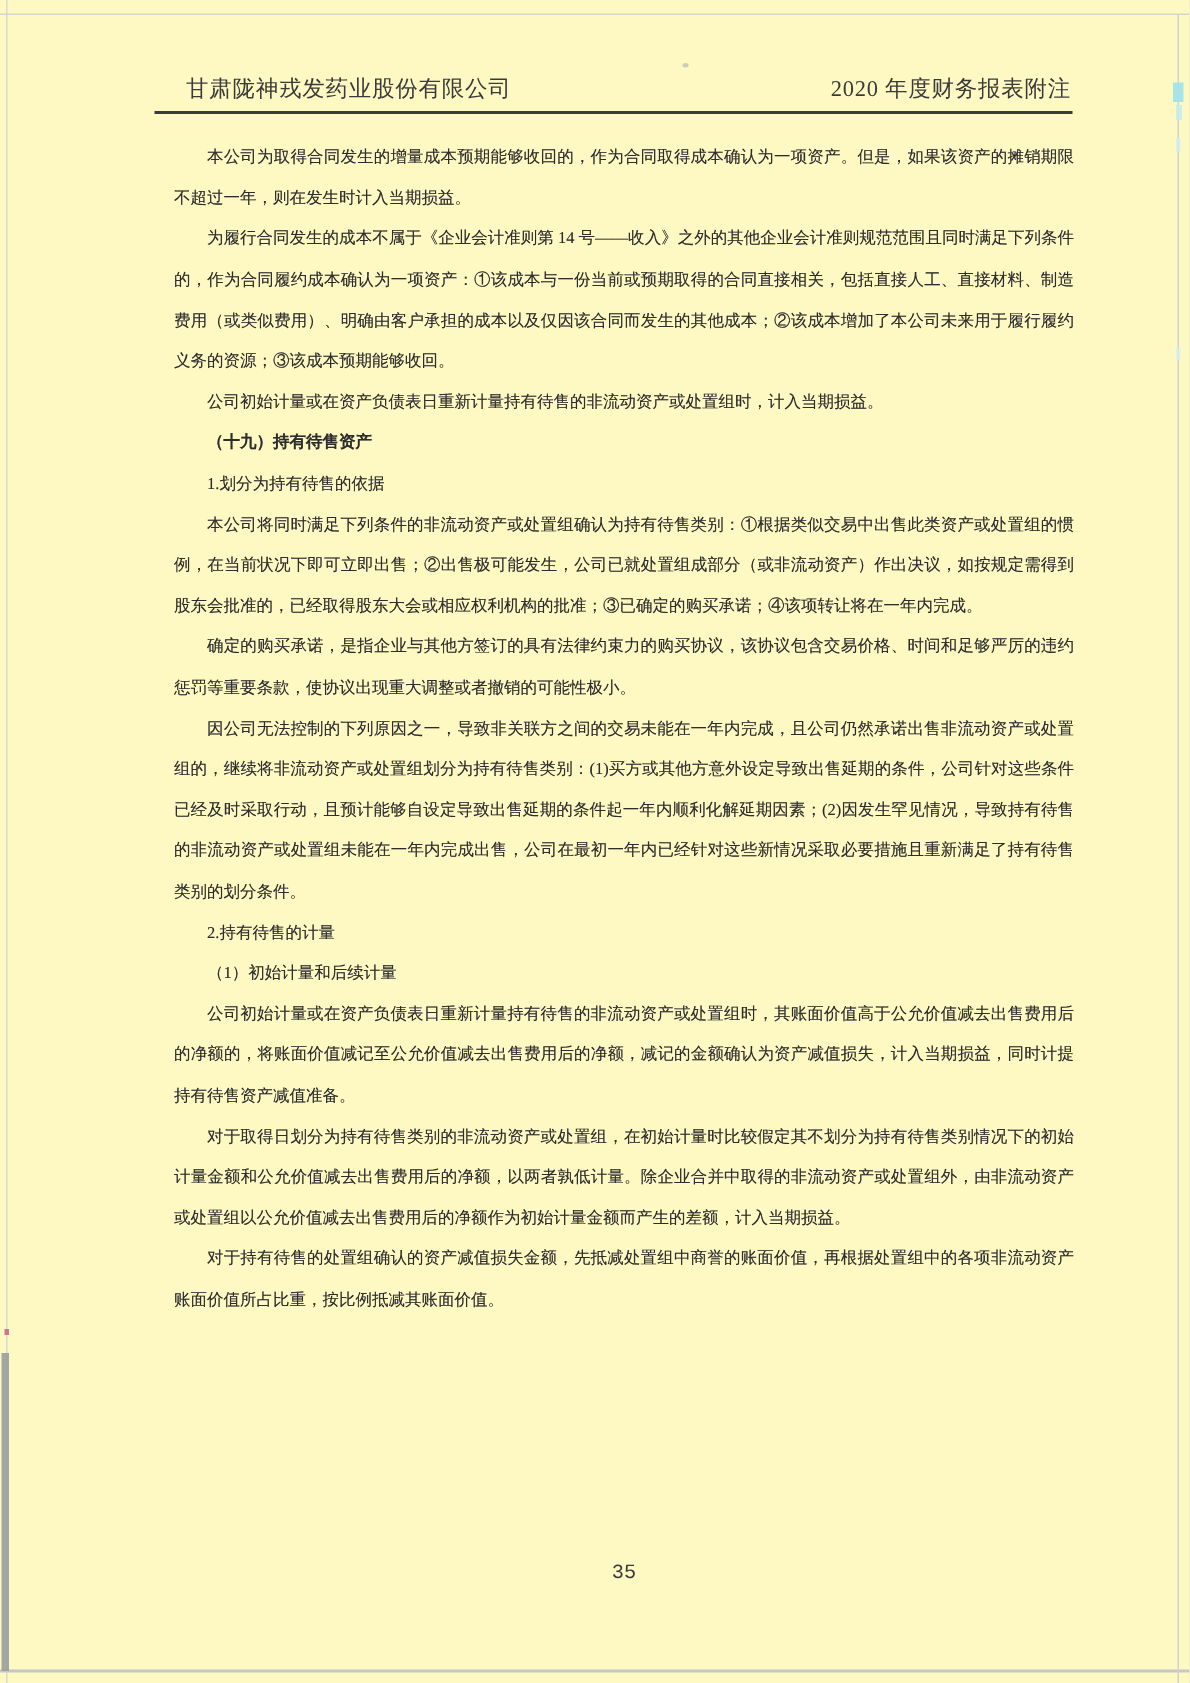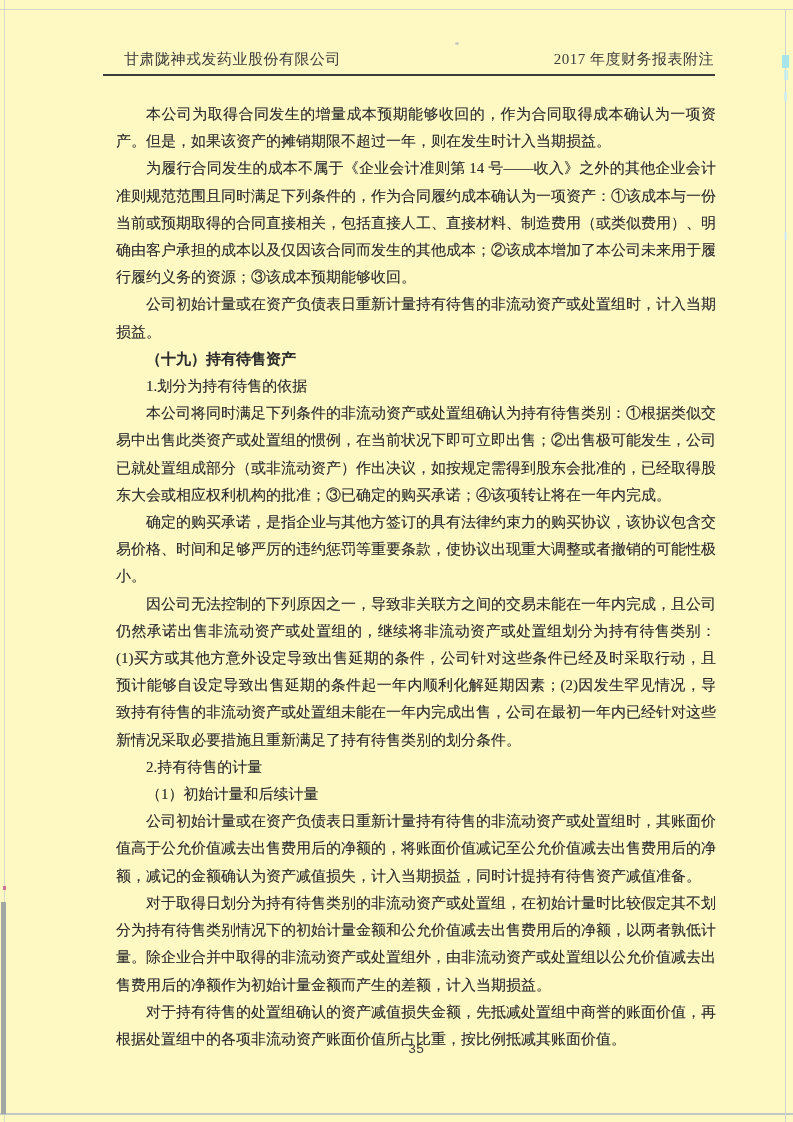--- a/index.html
+++ b/index.html
@@ -25,22 +25,22 @@
   .speck-magenta{position:absolute;left:3px;top:886px;width:3px;height:4px;background:#cc5588;opacity:.8;}
   
   .header{
     position:absolute;left:124px;top:50px;width:590px;
     display:flex;justify-content:space-between;align-items:baseline;
     font-size:15px;color:#3a3a3a;letter-spacing:.5px;
   }
   .header-rule{position:absolute;left:103px;top:74px;width:612px;height:2px;background:#3c3c3c;}
   
   .doc-body{
-    position:absolute;left:116px;top:101px;width:600px;
-    font-size:15px;line-height:27.2px;
+    position:absolute;left:116px;top:92px;width:600px;
+    font-size:11px;line-height:27.2px;
     text-align:justify;
     text-shadow:0 0 .3px rgba(40,40,40,.4);
   }
   .doc-body p{margin:0;text-indent:2em;}
   .p-heading{font-weight:bold;}
   
   .footer{
     position:absolute;left:116px;top:1042px;width:600px;
     text-align:center;font-size:13.5px;color:#3a3a3a;font-family:Liberation Mono, monospace;
   }
@@ -57,21 +57,21 @@
   <div class="scan-left-bar"></div>
   <div class="cyan-a"></div>
   <div class="cyan-b"></div>
   <div class="cyan-c"></div>
   <div class="cyan-d"></div>
   <div class="speck-gray"></div>
   <div class="speck-magenta"></div>
 
   <div class="header">
     <span>甘肃陇神戎发药业股份有限公司</span>
-    <span>2017 年度财务报表附注</span>
+    <span>2020 年度财务报表附注</span>
   </div>
   <div class="header-rule"></div>
 
   <div class="doc-body">
     <p>本公司为取得合同发生的增量成本预期能够收回的，作为合同取得成本确认为一项资产。但是，如果该资产的摊销期限不超过一年，则在发生时计入当期损益。</p>
     <p>为履行合同发生的成本不属于《企业会计准则第 14 号——收入》之外的其他企业会计准则规范范围且同时满足下列条件的，作为合同履约成本确认为一项资产：①该成本与一份当前或预期取得的合同直接相关，包括直接人工、直接材料、制造费用（或类似费用）、明确由客户承担的成本以及仅因该合同而发生的其他成本；②该成本增加了本公司未来用于履行履约义务的资源；③该成本预期能够收回。</p>
     <p>公司初始计量或在资产负债表日重新计量持有待售的非流动资产或处置组时，计入当期损益。</p>
     <p class="p-heading">（十九）持有待售资产</p>
     <p>1.划分为持有待售的依据</p>
     <p>本公司将同时满足下列条件的非流动资产或处置组确认为持有待售类别：①根据类似交易中出售此类资产或处置组的惯例，在当前状况下即可立即出售；②出售极可能发生，公司已就处置组成部分（或非流动资产）作出决议，如按规定需得到股东会批准的，已经取得股东大会或相应权利机构的批准；③已确定的购买承诺；④该项转让将在一年内完成。</p>

